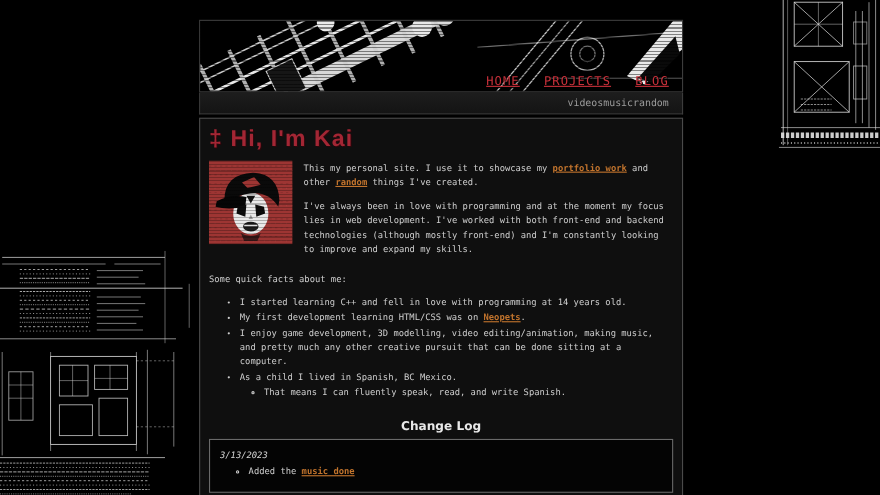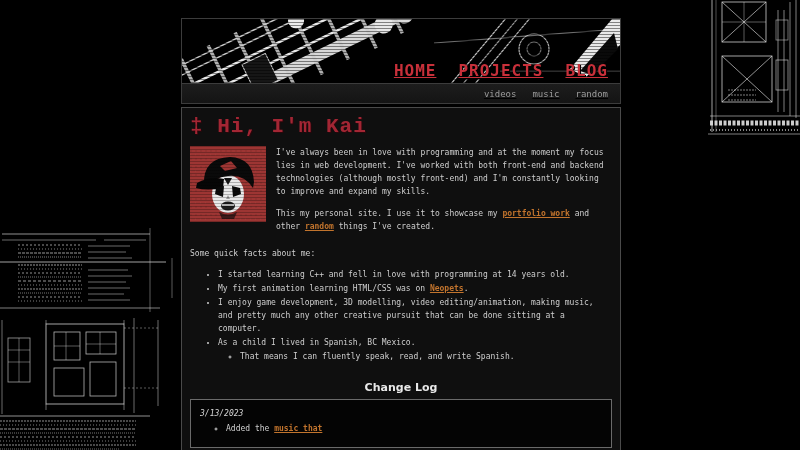--- a/index.html
+++ b/index.html
@@ -24,48 +24,48 @@
   }
   .banner .scanlines{
     position:absolute;inset:0;
     background:repeating-linear-gradient(to bottom, rgba(0,0,0,.45) 0 1px, rgba(0,0,0,0) 1px 3px);
   }
   .main-nav{
     position:absolute;right:12px;bottom:3px;
     display:flex;gap:22px;
   }
   .main-nav a{
-    color:#c8303a;font-weight:bold;font-size:16px;
+    color:#c8303a;font-weight:normal;font-size:11px;
     letter-spacing:1px;text-decoration:underline;cursor:pointer;
     text-shadow:1px 1px 0 #000;
   }
 
   
   .subnav{
     height:19px;
     border:1px solid #3c3c3c;border-top:none;
     background:linear-gradient(#1d1d1d,#141414);
     display:flex;justify-content:flex-end;align-items:center;
-    gap:16px;padding-right:12px;text-decoration:underline;
+    padding-right:12px;
   }
   .subnav a{color:#9c9c9c;font-size:9px;text-decoration:none;cursor:pointer;}
 
   
   .main-box{
     margin-top:3px;
     border:1px solid #4a4a4a;
     background:#0f0f0f;
     padding:4px 8px 10px;
     color:#cfcfcf;
     font-size:8px;line-height:13px;
     min-height:400px;
   }
   h1.title{
     margin:3px 0 7px;
-    font-family:Liberation Mono, monospace;
+    font-family:Liberation Sans, sans-serif;
     font-weight:bold;font-size:21px;line-height:24px;
     color:#a32634;
     letter-spacing:1px;
     text-shadow:1px 1px 0 #2a070b;
   }
   .intro{display:flex;}
   .avatar-wrap{flex:none;width:76px;height:76px;position:relative;}
   .avatar-wrap .scanlines{
     position:absolute;inset:0;
     background:repeating-linear-gradient(to bottom, rgba(0,0,0,.25) 0 1px, rgba(0,0,0,0) 1px 3px);
@@ -236,43 +236,43 @@
           <path d="M50 42 L42 40 L43 51 L51 48 Z" fill="#0b0b0b"></path>
           <path d="M36 53 L40 53 L38 49 Z" fill="#9a9a9a"></path>
           <ellipse cx="38" cy="60" rx="7" ry="4.5" fill="#1c1c1c"></ellipse>
           <path d="M32 59 H44" stroke="#dddddd" stroke-width="1.5"></path>
           <path d="M29 66 Q38 71 47 66 L44 73 H32 Z" fill="#241413" opacity=".8"></path>
         </svg>
         <div class="scanlines"></div>
       </div>
 
       <div class="intro-text">
+        <p><span>This my personal site. I use it to showcase my </span><a class="inline-link">portfolio work</a><span> and other </span><a class="inline-link">random</a><span> things I've created.</span></p>
         <p>I've always been in love with programming and at the moment my focus lies in web development. I've worked with both front-end and backend technologies (although mostly front-end) and I'm constantly looking to improve and expand my skills.</p>
-        <p><span>This my personal site. I use it to showcase my </span><a class="inline-link">portfolio work</a><span> and other </span><a class="inline-link">random</a><span> things I've created.</span></p>
       </div>
     </div>
 
     <p class="facts-lead">Some quick facts about me:</p>
 
     <ul class="facts">
       <li>I started learning C++ and fell in love with programming at 14 years old.</li>
-      <li><span>My first animation learning HTML/CSS was on </span><a class="inline-link">Neopets</a><span>.</span></li>
+      <li><span>My first development learning HTML/CSS was on </span><a class="inline-link">Neopets</a><span>.</span></li>
       <li><span>I enjoy game development, 3D modelling, video editing/animation, making music, and pretty much any other creative pursuit that can be done sitting at a computer.</span>
       </li>
       <li><span>As a child I lived in Spanish, BC Mexico.</span>
         <ul class="sub">
           <li>That means I can fluently speak, read, and write Spanish.</li>
         </ul>
       </li>
     </ul>
 
     <h2 class="changelog-heading">Change Log</h2>
 
     <div class="log-box">
       <p class="log-date">3/13/2023</p>
       <ul>
-        <li><span>Added the </span><a class="inline-link">music that</a></li>
+        <li><span>Added the </span><a class="inline-link">music done</a></li>
       </ul>
 
     </div>
 
   </div>
 </div>
 
 </body></html>

